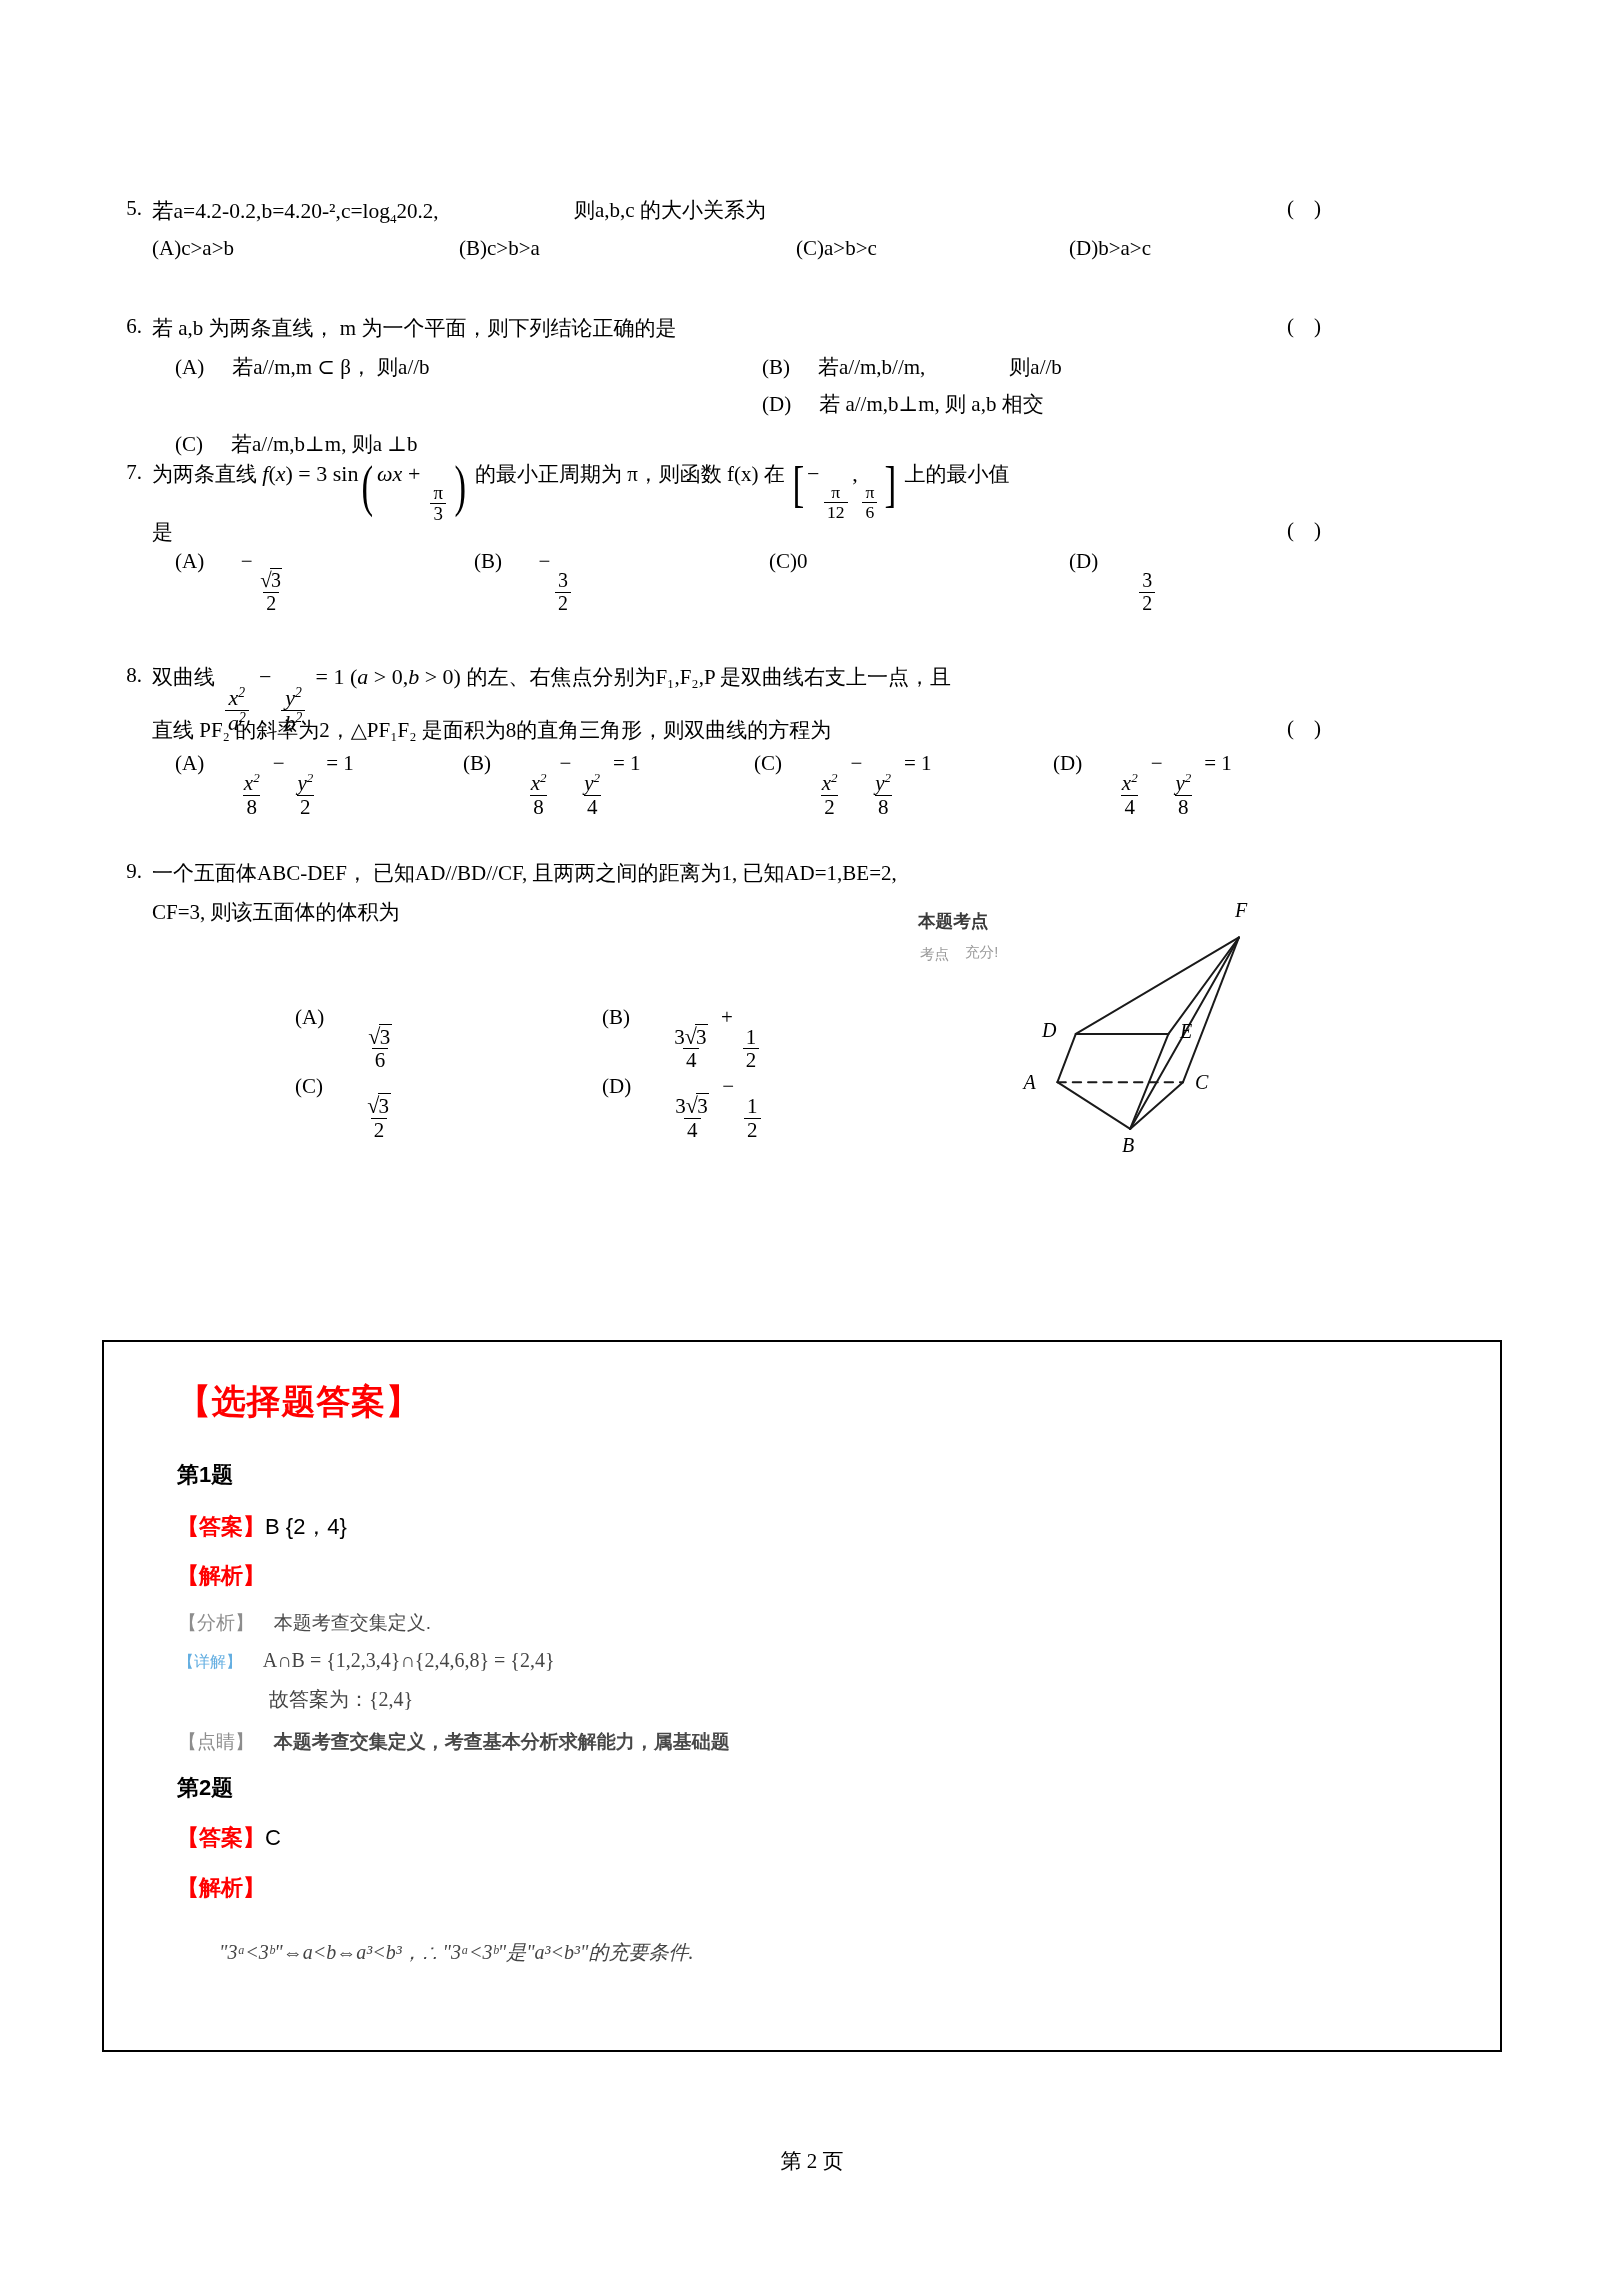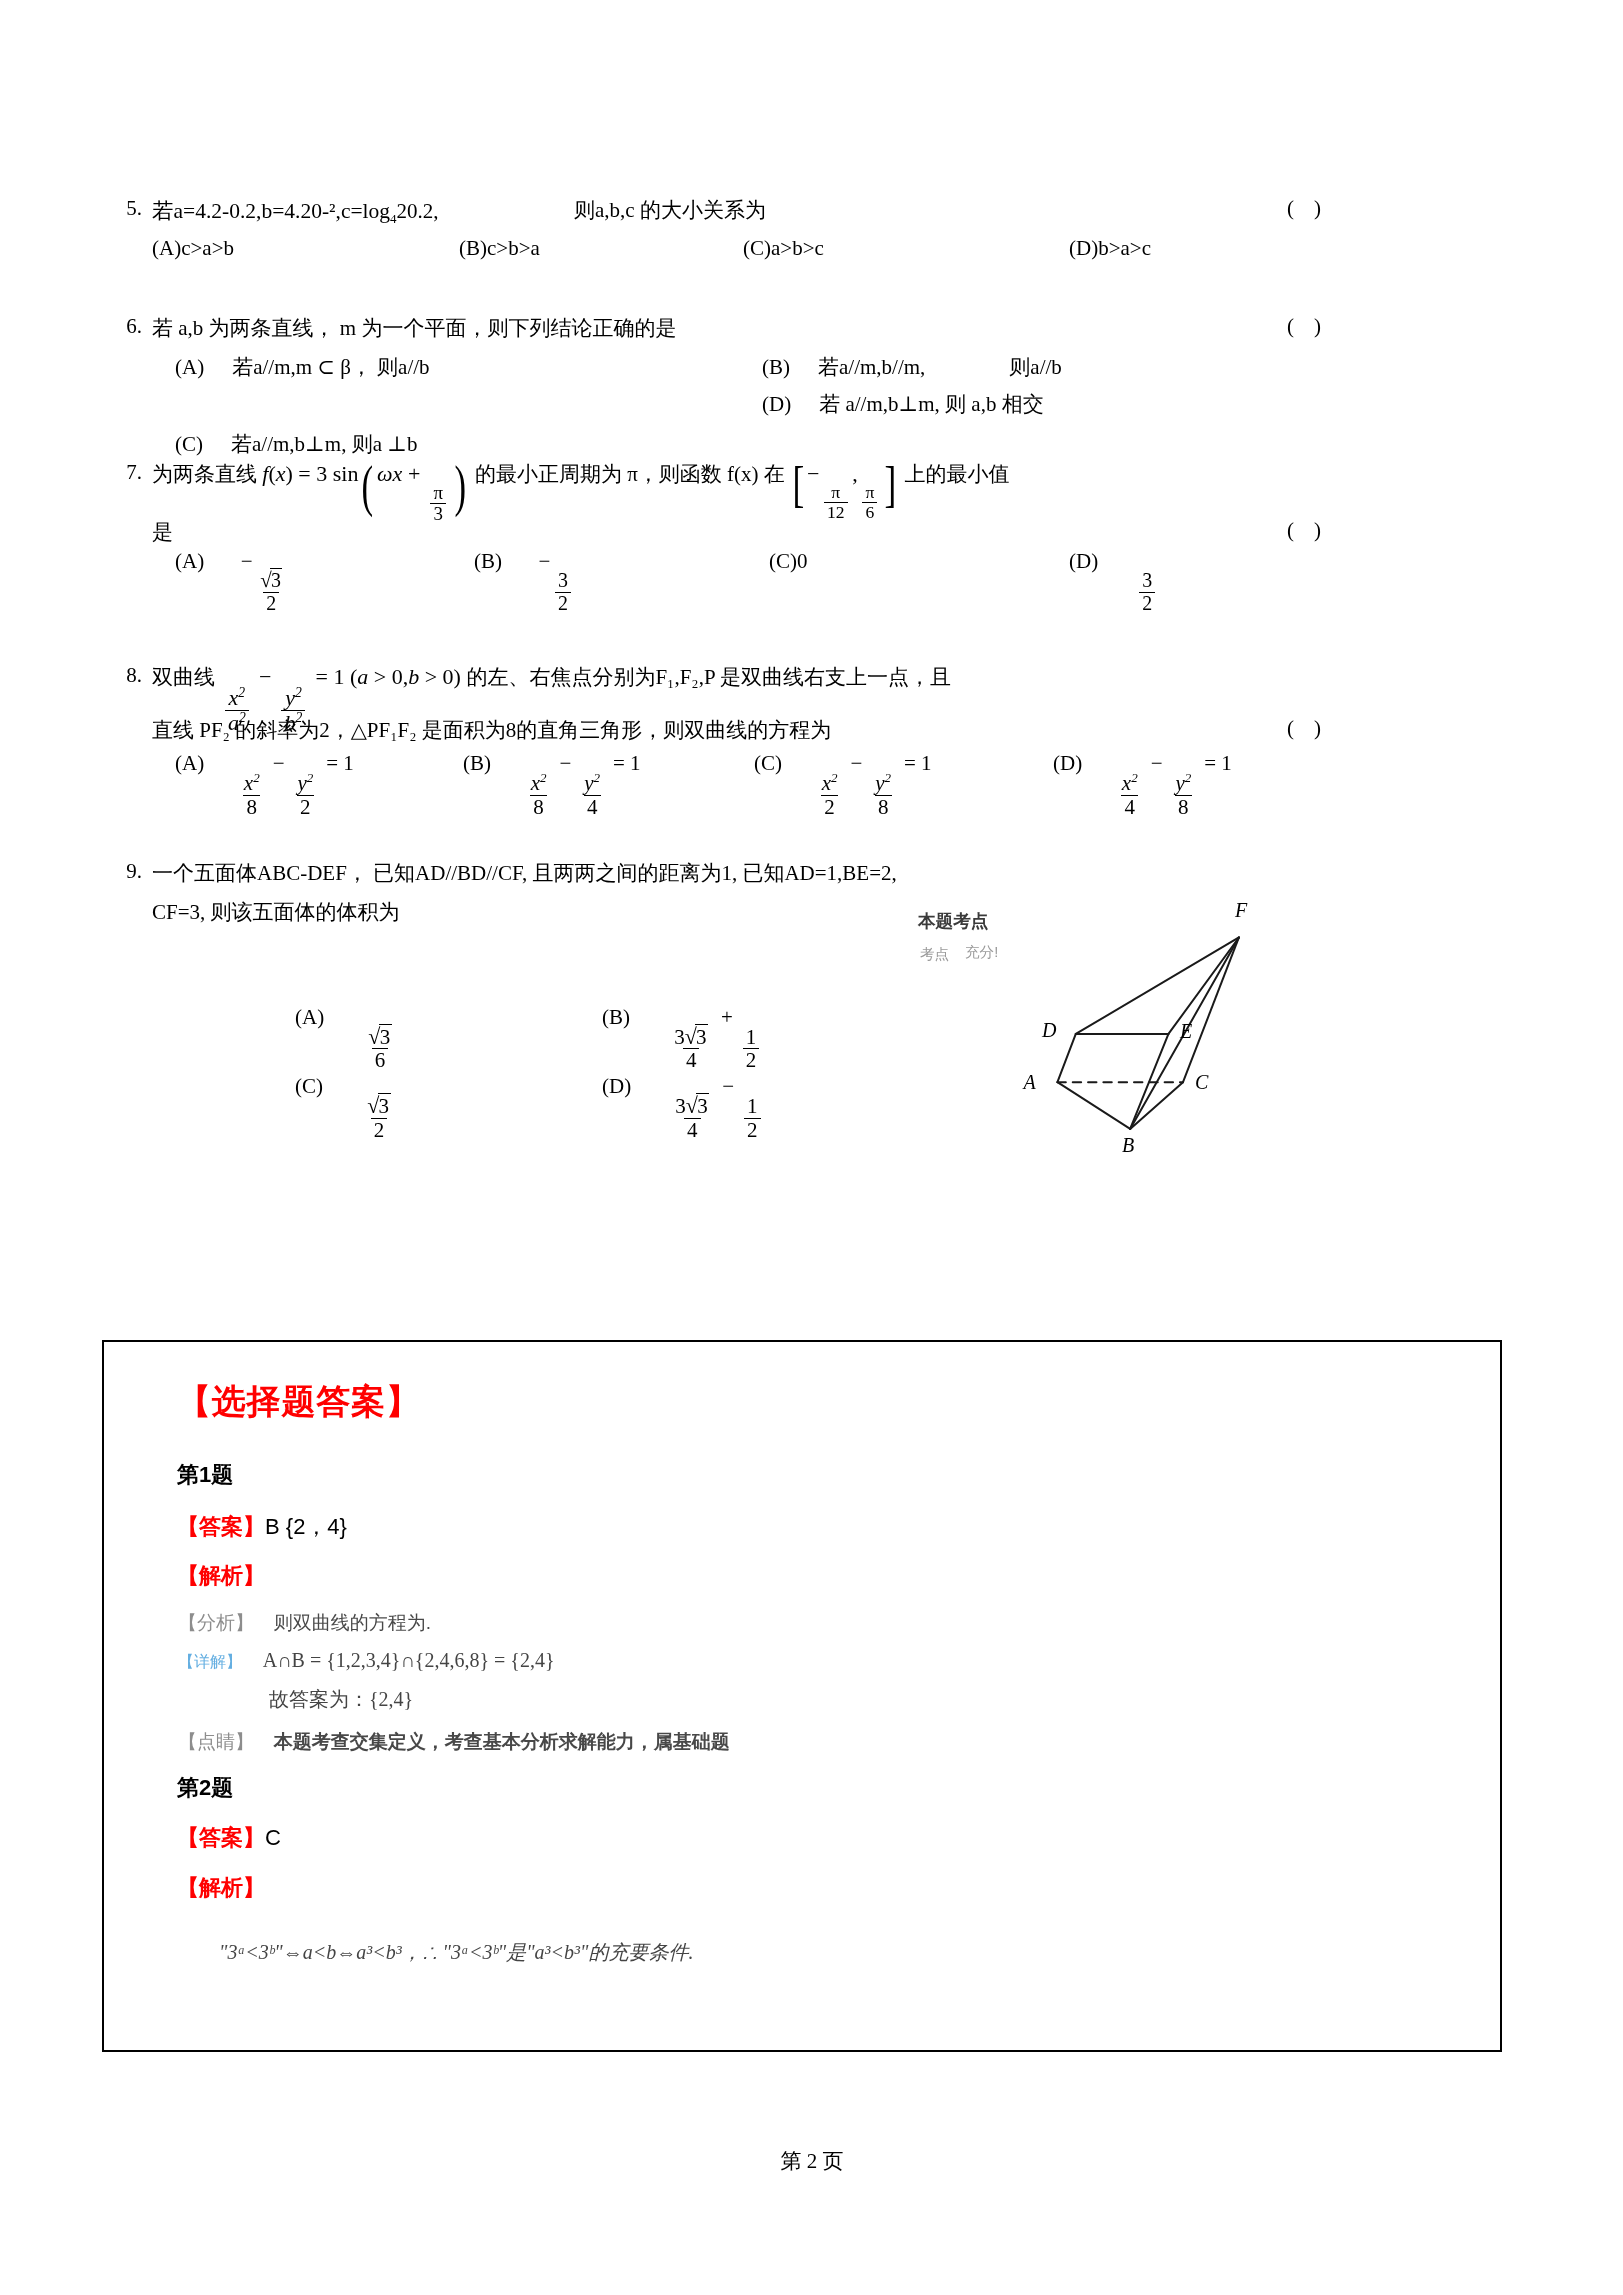--- a/index.html
+++ b/index.html
@@ -176,21 +176,21 @@
     <div class="qnum">5.</div>
     <div class="qbody">
       <div class="line" style="height:34px;">
         <span><span style="font-size:21.5px;">若a=4.2-0.2,b=4.20-²,c=log</span><sub class="sb">4</sub><span>20.2,</span></span>
         <span style="position:absolute; left:422px; top:0;">则a,b,c 的大小关系为</span>
         <span class="paren-blank" style="position:absolute; left:1135px; top:0;">(    )</span>
       </div>
       <div class="opt-row" style="height:34px; margin-top:6.1px;">
         <span class="opt" style="left:0;"><span>(A)</span><span>c&gt;a&gt;b</span></span>
         <span class="opt" style="left:307px;"><span>(B)</span><span>c&gt;b&gt;a</span></span>
-        <span class="opt" style="left:591px;"><span>(C)</span><span>a&gt;b&gt;c</span></span>
+        <span class="opt" style="left:644px;"><span>(C)</span><span>a&gt;b&gt;c</span></span>
         <span class="opt" style="left:917px;"><span>(D)</span><span>b&gt;a&gt;c</span></span>
       </div>
     </div>
   </div>
 
   <div class="q" style="left:111px; top:314px; width:1381px;">
     <div class="qnum">6.</div>
     <div class="qbody">
       <div class="line" style="height:34px;">
         <span>若 a,b 为两条直线， m 为一个平面，则下列结论正确的是</span>
@@ -459,21 +459,21 @@
     <div class="ab-line" style="left:73px; top:170px;">
       <span class="ab-red">【答案】</span><span class="ab-val">B {2，4}</span>
     </div>
     <div class="ab-line" style="left:73px; top:219px;">
       <span class="ab-red">【解析】</span>
     </div>
 
     <div class="snip" style="left:74px; top:268px;">
       <span class="tag">【分析】</span>
       <span style="display:inline-block;width:9.2px;"></span>
-      <span>则双曲线的方程为.</span>
+      <span>本题考查交集定义.</span>
     </div>
     <div class="snip-math" style="left:74px; top:307px;">
       <span class="tag" style="color:#4ea3dd; font-family:'Liberation Sans',sans-serif; font-size:16px;">【详解】</span>
       <span style="display:inline-block;width:10.7px;"></span>
       <span>A∩B = {1,2,3,4}∩{2,4,6,8} = {2,4}</span>
     </div>
     <div class="snip-math" style="left:165px; top:344px;text-align:center;">
       <span>故答案为：{2,4}</span>
     </div>
     <div class="snip" style="left:74px; top:387px;">

